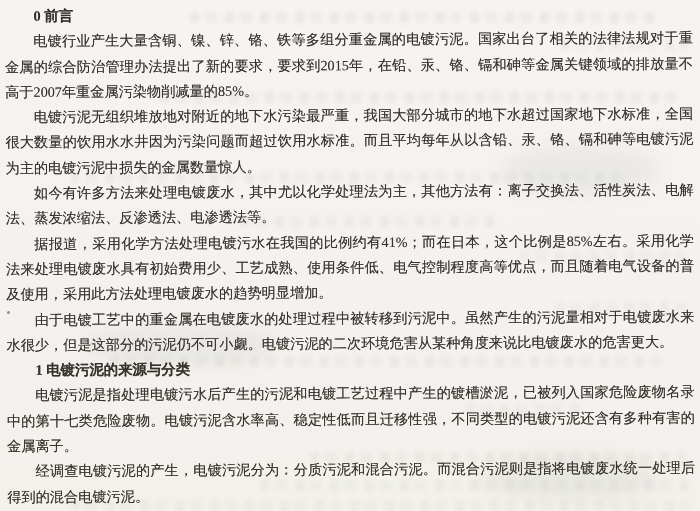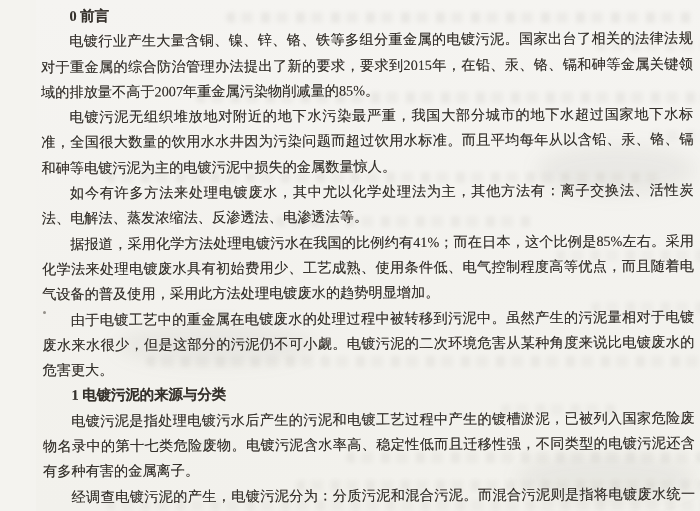--- a/index.html
+++ b/index.html
@@ -12,21 +12,20 @@
     overflow: hidden;
     position: relative;
     background: #f4f3ef;
     font-family: "Liberation Serif", "DejaVu Serif", serif;
   }
   .page {
     position: absolute;
     inset: 0;
     background: linear-gradient(180deg, #f5f4f1 0%, #f3f2ee 55%, #f2f1ec 100%);
     overflow: hidden;
-    margin-left: 36px;
   }
   
   .noise-layer {
     position: absolute;
     inset: 0;
     z-index: 0;
   }
   .ghost {
     position: absolute;
     height: 11px;

